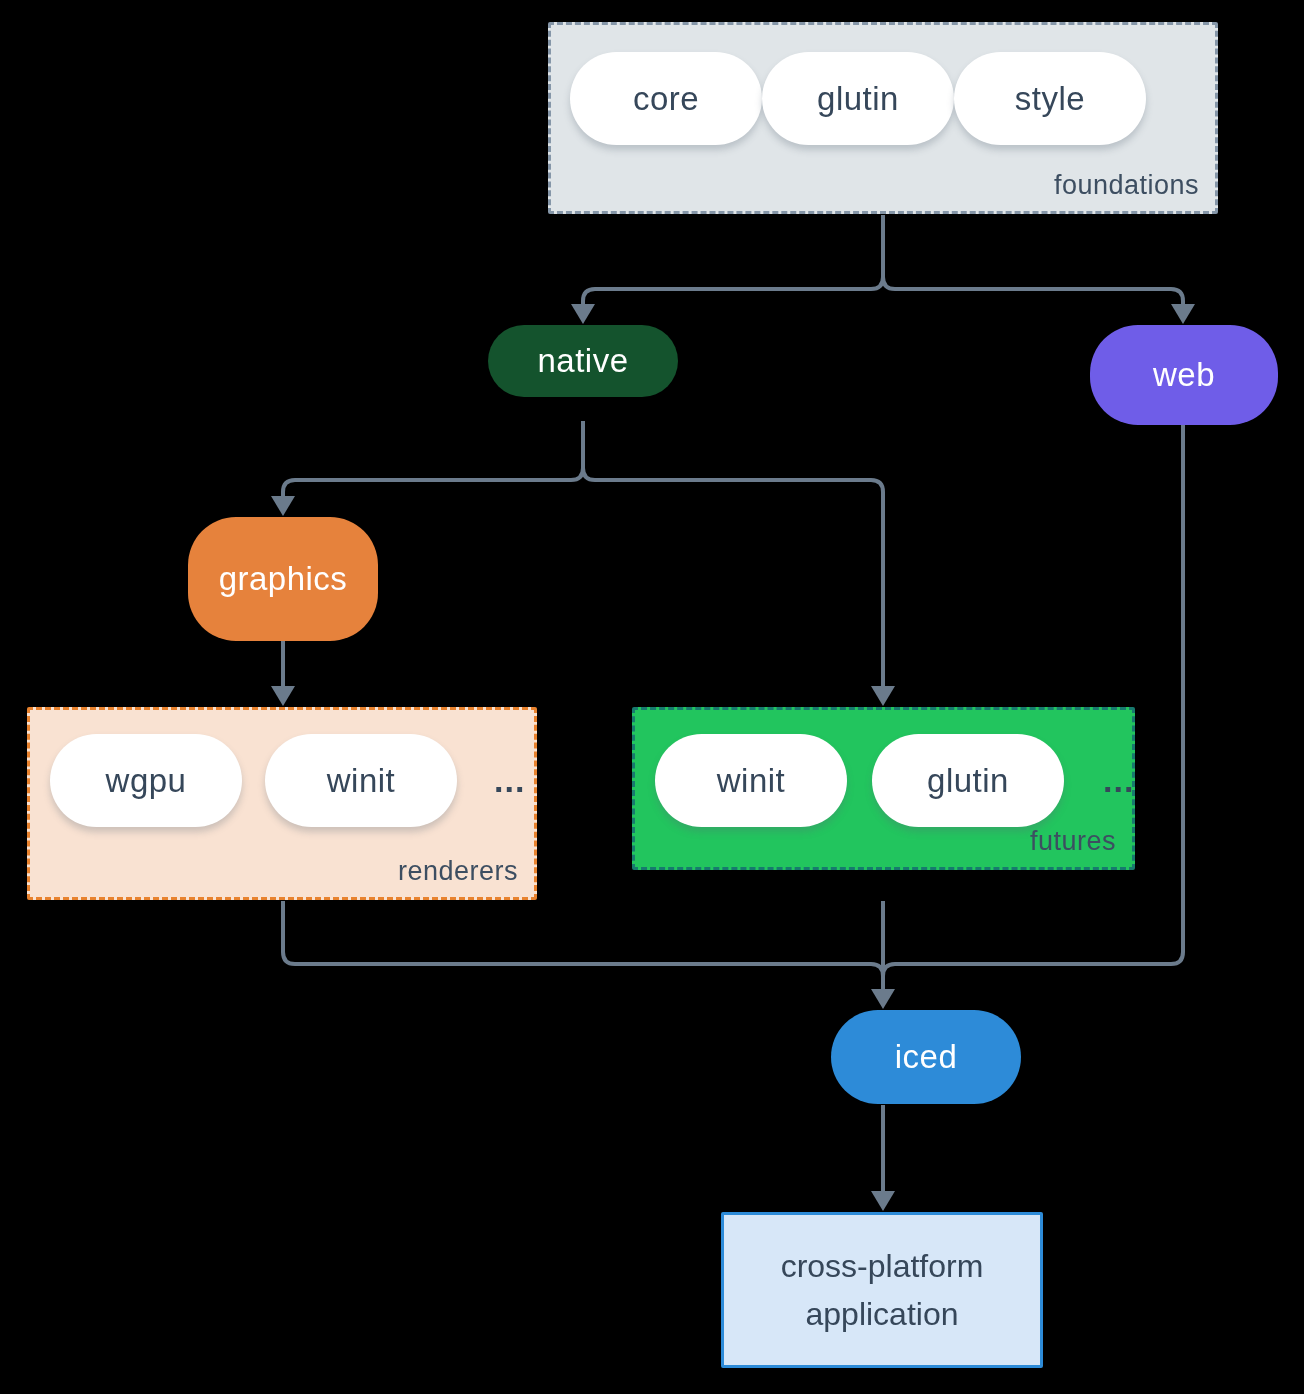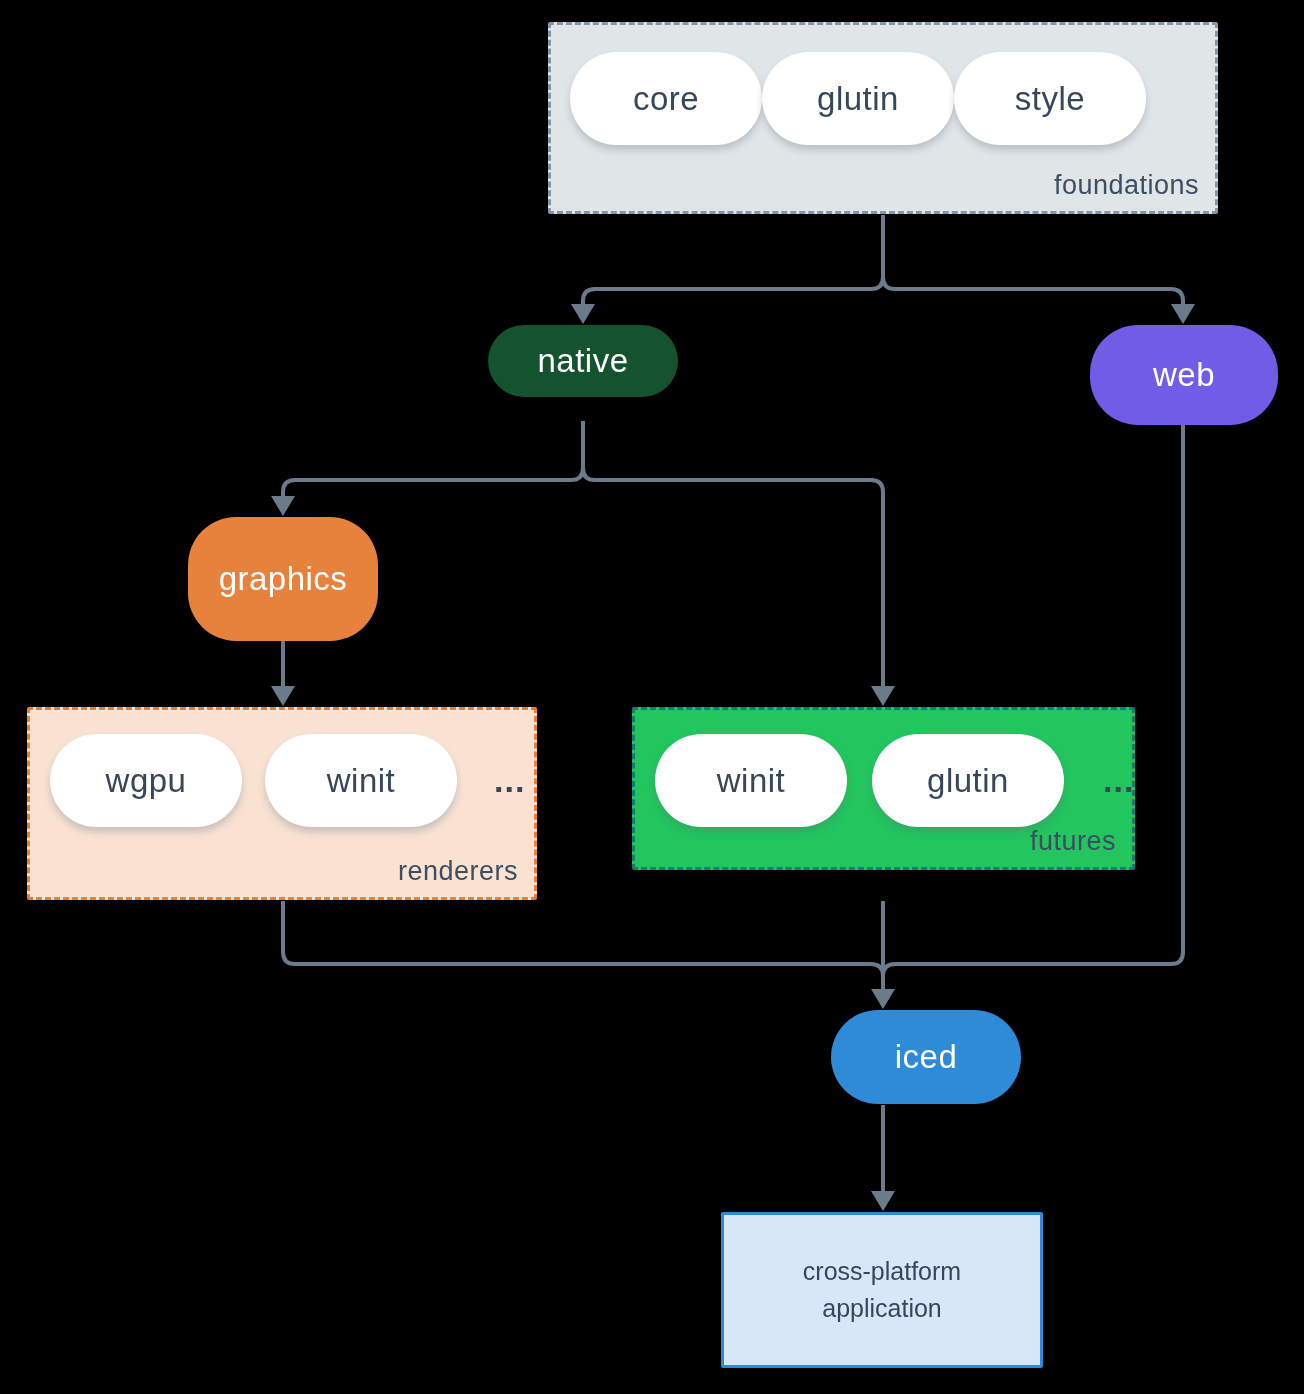--- a/index.html
+++ b/index.html
@@ -39,21 +39,21 @@
   .group-label{
     position:absolute;right:16px;bottom:10px;
     font-size:27px;color:#3d4e61;letter-spacing:.5px;
   }
 
   
   .app{
     left:721px;top:1212px;width:322px;height:156px;
     background:#d7e7f8;border:3px solid #2d8bd8;border-radius:2px;
     display:flex;align-items:center;justify-content:center;text-align:center;
-    font-size:25px;line-height:1.5;color:#36475a;padding:16px 24px;
+    font-size:32px;line-height:1.5;color:#36475a;padding:16px 24px;
   }
 </style>
 </head>
 <body>
 
 <div class="stage">
 
   <svg class="edges" width="1304" height="1394" viewBox="0 0 1304 1394">
     <g stroke="#6b7b8c" stroke-width="4" fill="none">
       <path d="M883 215 V277 Q883 289 871 289 H595 Q583 289 583 301 V305"></path>

